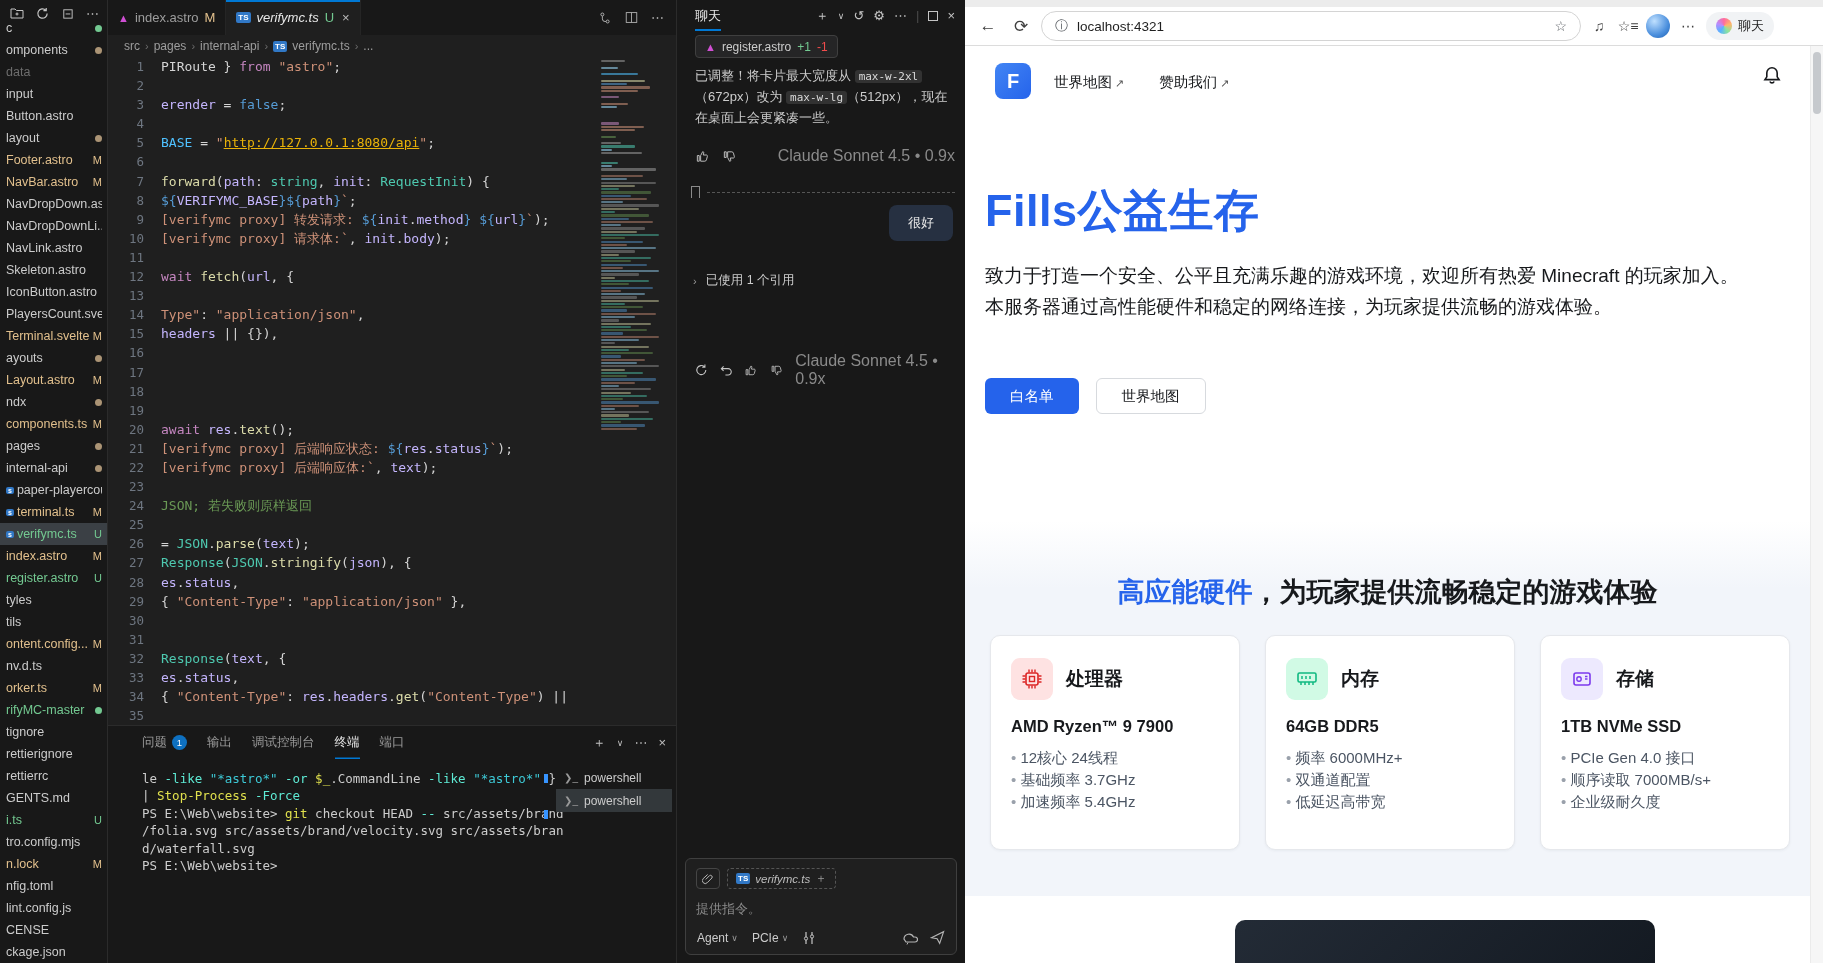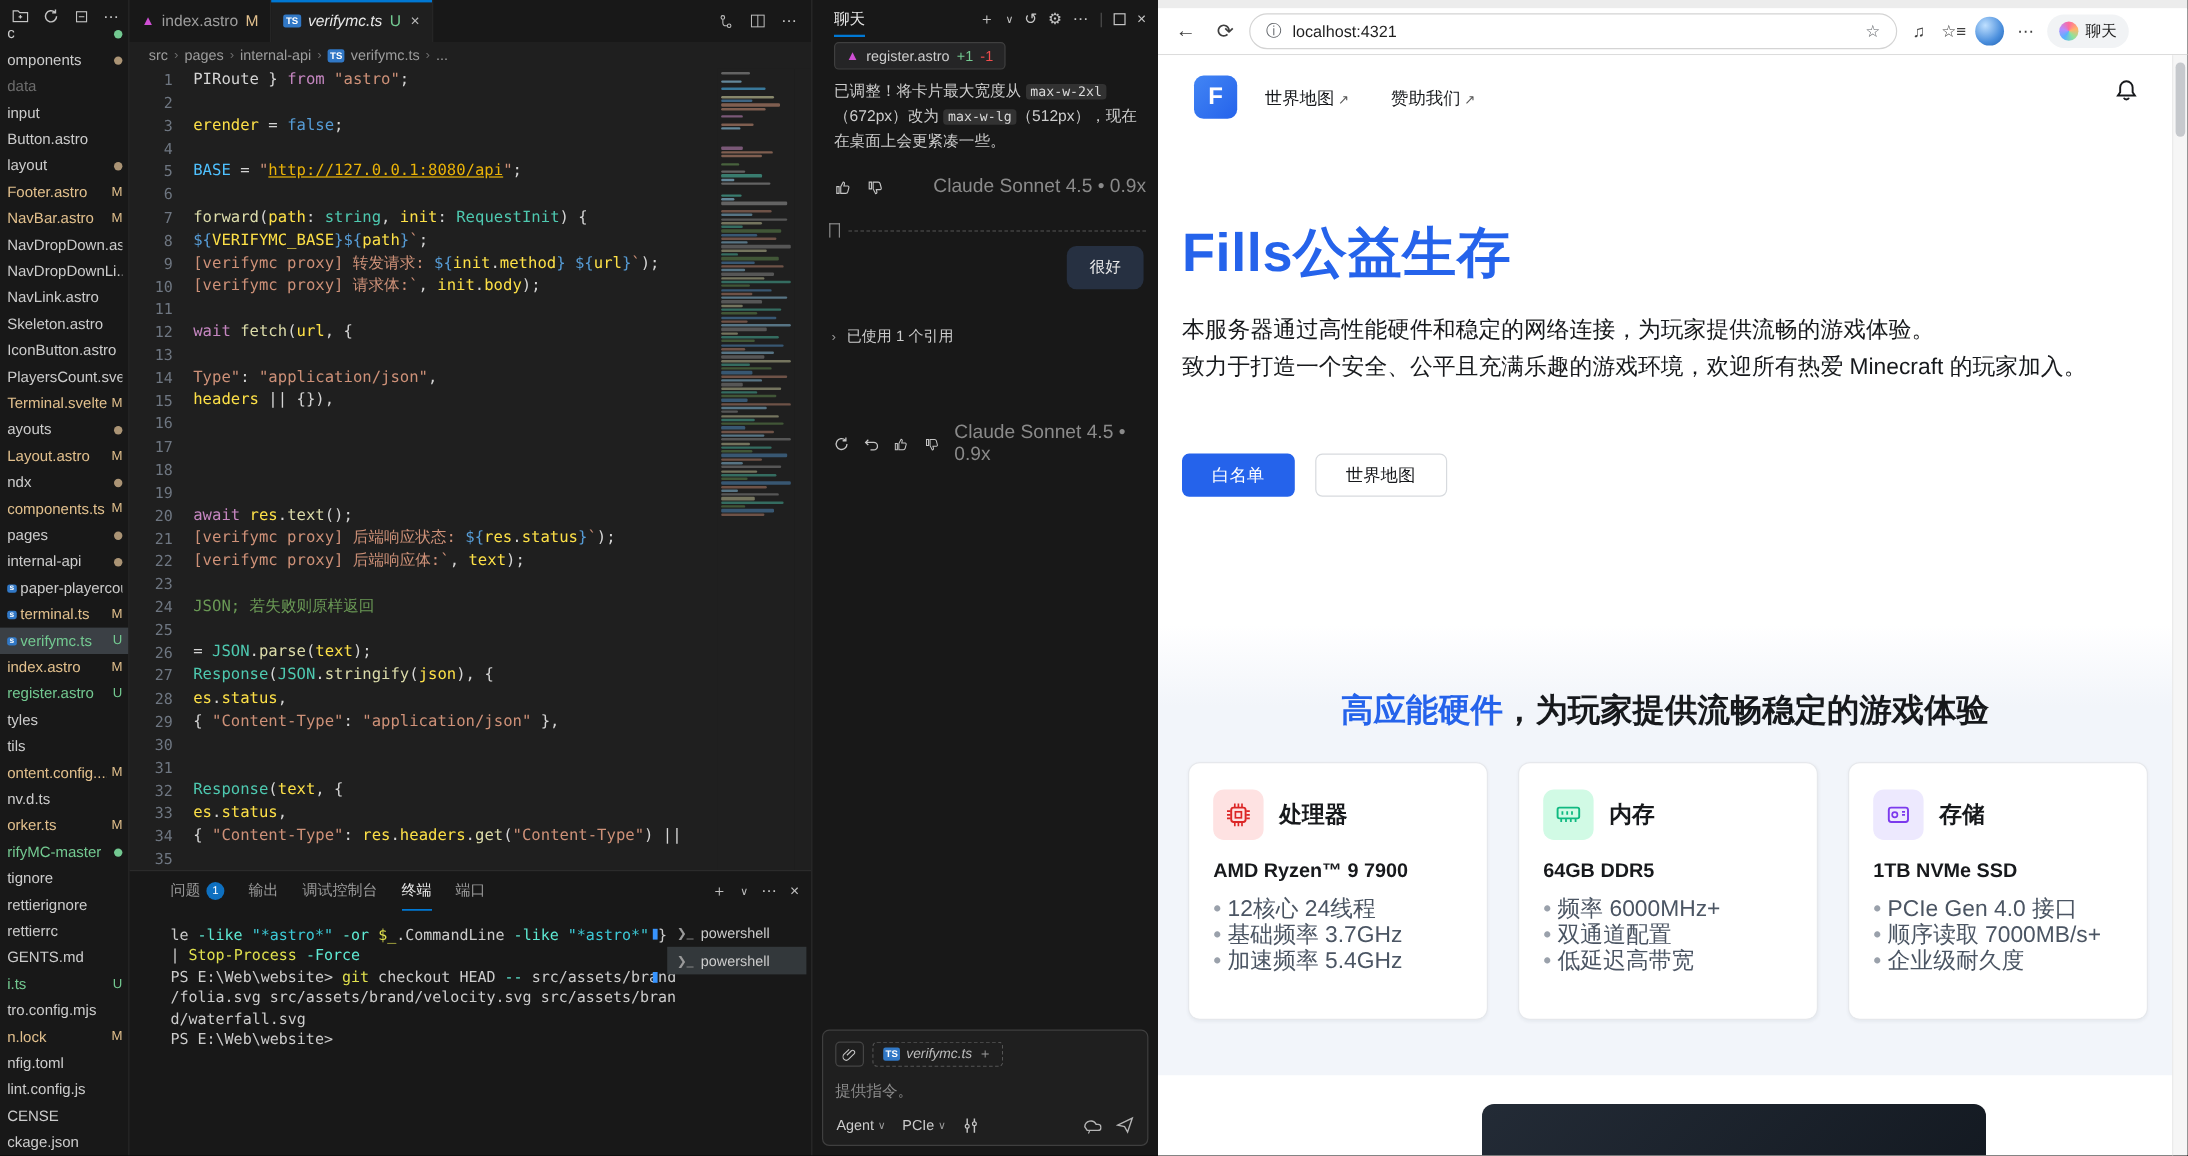--- a/index.html
+++ b/index.html
@@ -32,21 +32,21 @@
   .tab.active .fname { font-style:italic; }
   .tab .close { color:#bbb; margin-left:2px; font-size:13px; }
   .astro-ico { color:#d04fd4; font-size:11px; }
   .ts-ico { background:#3178c6; color:#fff; font-size:8px; font-weight:bold; border-radius:2px; padding:1px 2px; }
   .ed-actions { margin-left:auto; display:flex; align-items:center; gap:13px; padding-right:12px; color:#c0c0c0; }
   .breadcrumb { height:22px; display:flex; align-items:center; font-size:12px; color:#9d9d9d; padding-left:16px; gap:5px; white-space:nowrap; }
   .breadcrumb .sep { color:#6d6d6d; font-size:11px; }
   .code { position:absolute; top:57px; left:0; width:486px; bottom:0; font-family:"DejaVu Sans Mono",monospace; font-size:13px; line-height:19.1px; white-space:pre; overflow:hidden; }
   .cl { height:19.1px; display:flex; }
   .ln { width:36px; text-align:right; color:#6e7681; margin-right:17px; flex:none; font-size:12.5px; }
-  .cw{color:#d4d4d4}.ck{color:#c586c0}.cb{color:#569cd6}.cv{color:#fde047}.cs{color:#ce9178}
+  .cw{color:#d4d4d4}.ck{color:#c586c0}.cb{color:#569cd6}.cv{color:#c4b5fd}.cs{color:#ce9178}
   .cf{color:#dcdcaa}.ct{color:#4ec9b0}.cc{color:#6a9955}.ccn{color:#4fc1ff}
   .cu{color:#eab308;text-decoration:underline}
   .minimap { position:absolute; top:57px; right:14px; width:64px; bottom:0; background:#1f1f1f; padding:2px 0; }
   .mm { height:2.2px; margin:1.1px 3px; border-radius:1px; }
   .edscroll { position:absolute; top:57px; right:0; width:14px; bottom:0; background:#1f1f1f; }
 
   .panel { position:absolute; left:108px; top:725px; width:568px; height:238px; background:#181818; border-top:1px solid #2b2b2b; }
   .panel-tabs { height:33px; display:flex; align-items:stretch; padding-left:34px; gap:20px; font-size:12.5px; color:#9a9a9a; }
   .pt { display:flex; align-items:center; gap:5px; }
   .pt.active { color:#e7e7e7; box-shadow:inset 0 -1.5px 0 #0078d4; }
@@ -121,21 +121,21 @@
   .sectitle { position:absolute; left:0; top:528px; width:845px; text-align:center; font-size:27px; font-weight:bold; color:#17191c; }
   .sectitle .hl { color:#2563eb; }
   .cards { position:absolute; left:25px; top:589px; display:flex; gap:25px; }
   .card { width:250px; height:215px; background:#fff; border:1px solid #e6e8ec; border-radius:10px; padding:22px 20px; box-shadow:0 1px 3px rgba(20,30,60,.05); }
   .card .crow { display:flex; align-items:center; gap:13px; }
   .cicon2 { width:42px; height:42px; border-radius:9px; display:flex; align-items:center; justify-content:center; }
   .i-red { background:#fee2e2; color:#dc2626; } .i-grn { background:#d1fae5; color:#10b981; } .i-pur { background:#ede9fe; color:#7c3aed; }
   .card .ctit { font-size:19px; font-weight:bold; color:#17191c; }
   .card .csub { margin-top:17px; font-size:16.5px; font-weight:bold; color:#17191c; }
   .card ul { margin-top:11px; list-style:none; }
-  .card li { font-size:19px; color:#4b5563; line-height:22px; }
+  .card li { font-size:15px; color:#4b5563; line-height:22px; }
   .card li::before { content:"• "; color:#9aa1ab; }
   .darkimg { position:absolute; left:270px; top:874px; width:420px; height:43px; border-radius:10px 10px 0 0; background:linear-gradient(135deg,#232b36,#141a22); }
   .pagescroll { position:absolute; right:0; top:46px; width:13px; height:917px; background:#f6f6f6; border-left:1px solid #ebebeb; }
   .pagescroll .thumb { position:absolute; top:6px; left:2px; width:8px; height:62px; background:#c6c9cd; border-radius:4px; }
 </style>
 </head>
 <body>
 
 <div id="app">
 
@@ -644,22 +644,22 @@
       <div class="pnav" id="pnav">
           <span>世界地图<span class="ext">↗</span></span>
           <span>赞助我们<span class="ext">↗</span></span>
         </div>
       <svg class="bell" width="20" height="21" viewBox="0 0 16 17">
           <path d="M8 2.2a4.2 4.2 0 0 0-4.2 4.2v3.2L2.3 11.8h11.4L12.2 9.6V6.4A4.2 4.2 0 0 0 8 2.2zM6.3 13.3a1.8 1.8 0 0 0 3.4 0" fill="none" stroke="#17191c" stroke-width="1.3"></path>
         </svg>
 
       <div class="h1">Fills公益生存</div>
       <div class="intro">
+        <div>致力于打造一个安全、公平且充满乐趣的游戏环境，欢迎所有热爱 Minecraft 的玩家加入。</div>
         <div>本服务器通过高性能硬件和稳定的网络连接，为玩家提供流畅的游戏体验。</div>
-        <div>致力于打造一个安全、公平且充满乐趣的游戏环境，欢迎所有热爱 Minecraft 的玩家加入。</div>
       </div>
       <div class="btnrow" id="herobtns">
           <div class="btn primary">白名单</div>
           <div class="btn secondary">世界地图</div>
         </div>
 
       <div class="sectitle">
         <span class="hl">高应能硬件</span><span>，为玩家提供流畅稳定的游戏体验</span>
       </div>
 

